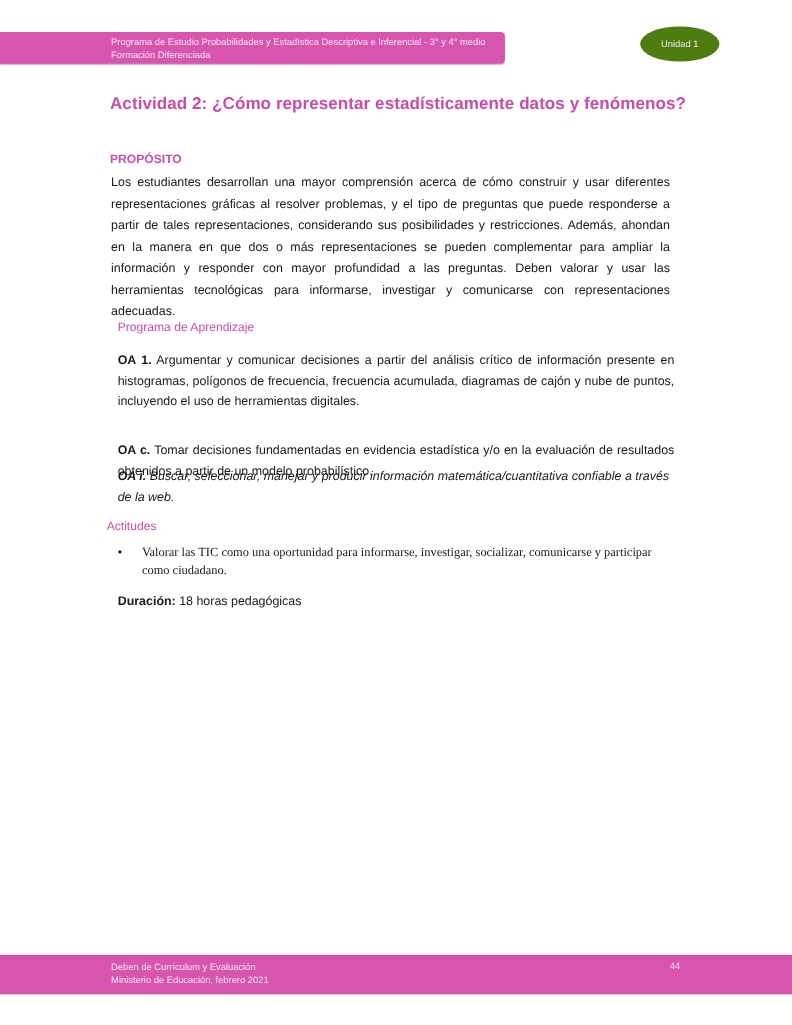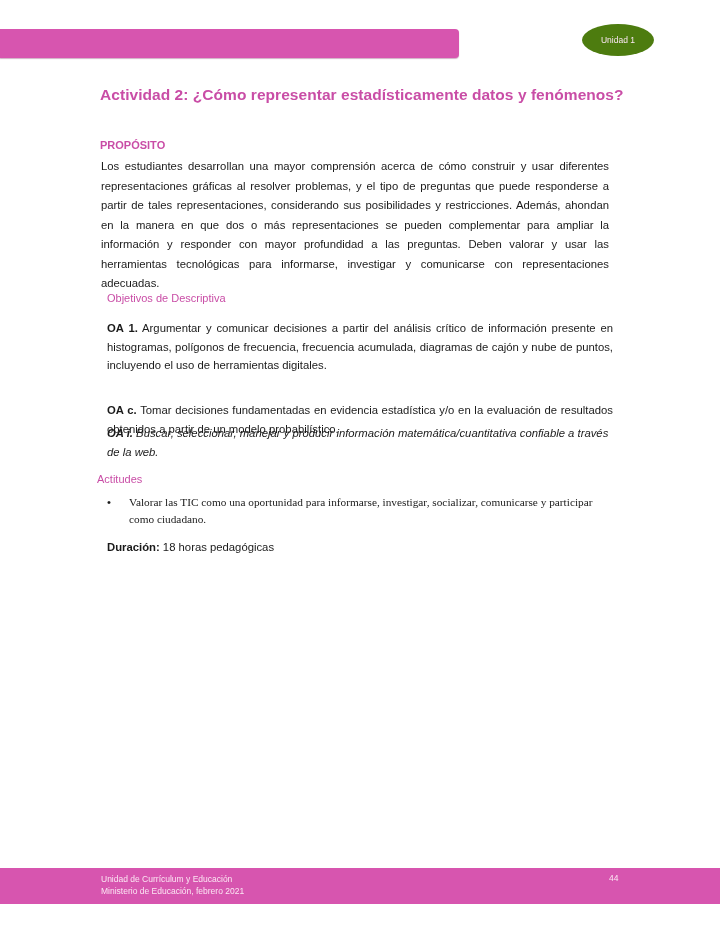--- a/index.html
+++ b/index.html
@@ -46,29 +46,31 @@
     position: absolute; left: 0; top: 868px; width: 720px; height: 36px; background: #d755af;
   }
   .ftr-text { position: absolute; left: 101px; top: 873px; font-size: 8.5px; line-height: 12px; color: #fbe6f3; }
   .page-num { position: absolute; left: 609px; top: 873px; font-size: 8.5px; color: #fbe6f3; text-align: center; }
 </style>
 </head>
 <body>
 
 <div class="hdr-bar"></div>
 <div class="hdr-text">
+  <div>Programa de Estudio Probabilidades y Estadística Descriptiva e Inferencial - 3° y 4° medio</div>
+  <div>Formación Diferenciada</div>
 </div>
 <div class="unit-pill">Unidad 1</div>
 
 <div class="title">Actividad 2: ¿Cómo representar estadísticamente datos y fenómenos?</div>
 
 <div class="section-label" style="left:100px; top:139px;">PROPÓSITO</div>
 <div class="para" style="top:157px;">Los estudiantes desarrollan una mayor comprensión acerca de cómo construir y usar diferentes representaciones gráficas al resolver problemas, y el tipo de preguntas que puede responderse a partir de tales representaciones, considerando sus posibilidades y restricciones. Además, ahondan en la manera en que dos o más representaciones se pueden complementar para ampliar la información y responder con mayor profundidad a las preguntas. Deben valorar y usar las herramientas tecnológicas para informarse, investigar y comunicarse con representaciones adecuadas.</div>
 
-<div class="sub-label" style="left:107px; top:292px;">Objetivos de Descriptiva</div>
+<div class="sub-label" style="left:107px; top:292px;">Programa de Aprendizaje</div>
 
 <div class="oa" style="top:319px;">
   <b>OA 1.</b><span> Argumentar y comunicar decisiones a partir del análisis crítico de información presente en histogramas, polígonos de frecuencia, frecuencia acumulada, diagramas de cajón y nube de puntos, incluyendo el uso de herramientas digitales.</span>
 </div>
 <div class="oa" style="top:401px;">
   <b>OA c.</b><span> Tomar decisiones fundamentadas en evidencia estadística y/o en la evaluación de resultados obtenidos a partir de un modelo probabilístico.</span>
 </div>
 <div class="oa" style="top:424px; text-align:left;font-style:italic;">
   <b>OA i.</b><span> Buscar, seleccionar, manejar y producir información matemática/cuantitativa confiable a través de la web.</span>
 </div>
@@ -78,16 +80,16 @@
   <span class="bullet-dot">•</span>
   <span class="bullet-text">Valorar las TIC como una oportunidad para informarse, investigar, socializar, comunicarse y participar como ciudadano.</span>
 </div>
 
 <div class="duration">
   <b>Duración:</b><span> 18 horas pedagógicas</span>
 </div>
 
 <div class="ftr-bar"></div>
 <div class="ftr-text">
-  <div>Unidad de Currículum y Educación</div>
+  <div>Deben de Currículum y Evaluación</div>
   <div>Ministerio de Educación, febrero 2021</div>
 </div>
 <div class="page-num">44</div>
 
 </body></html>

